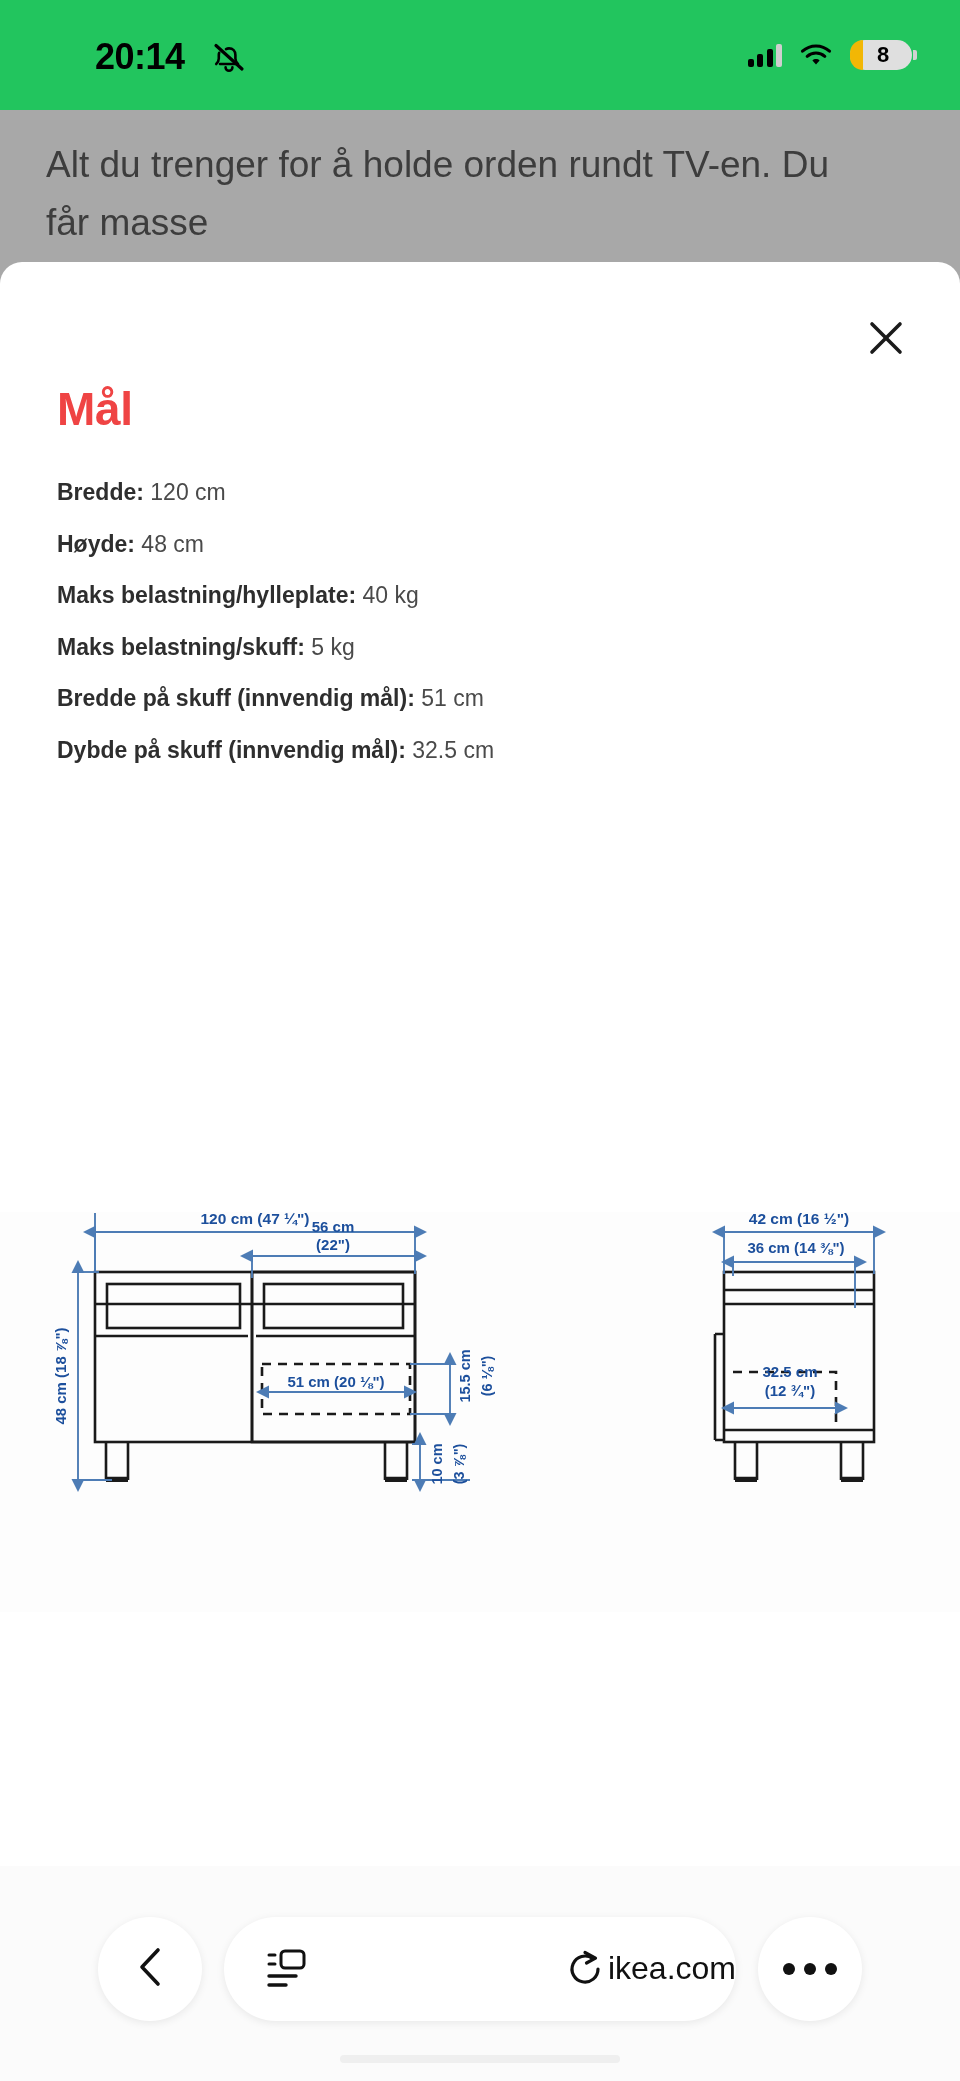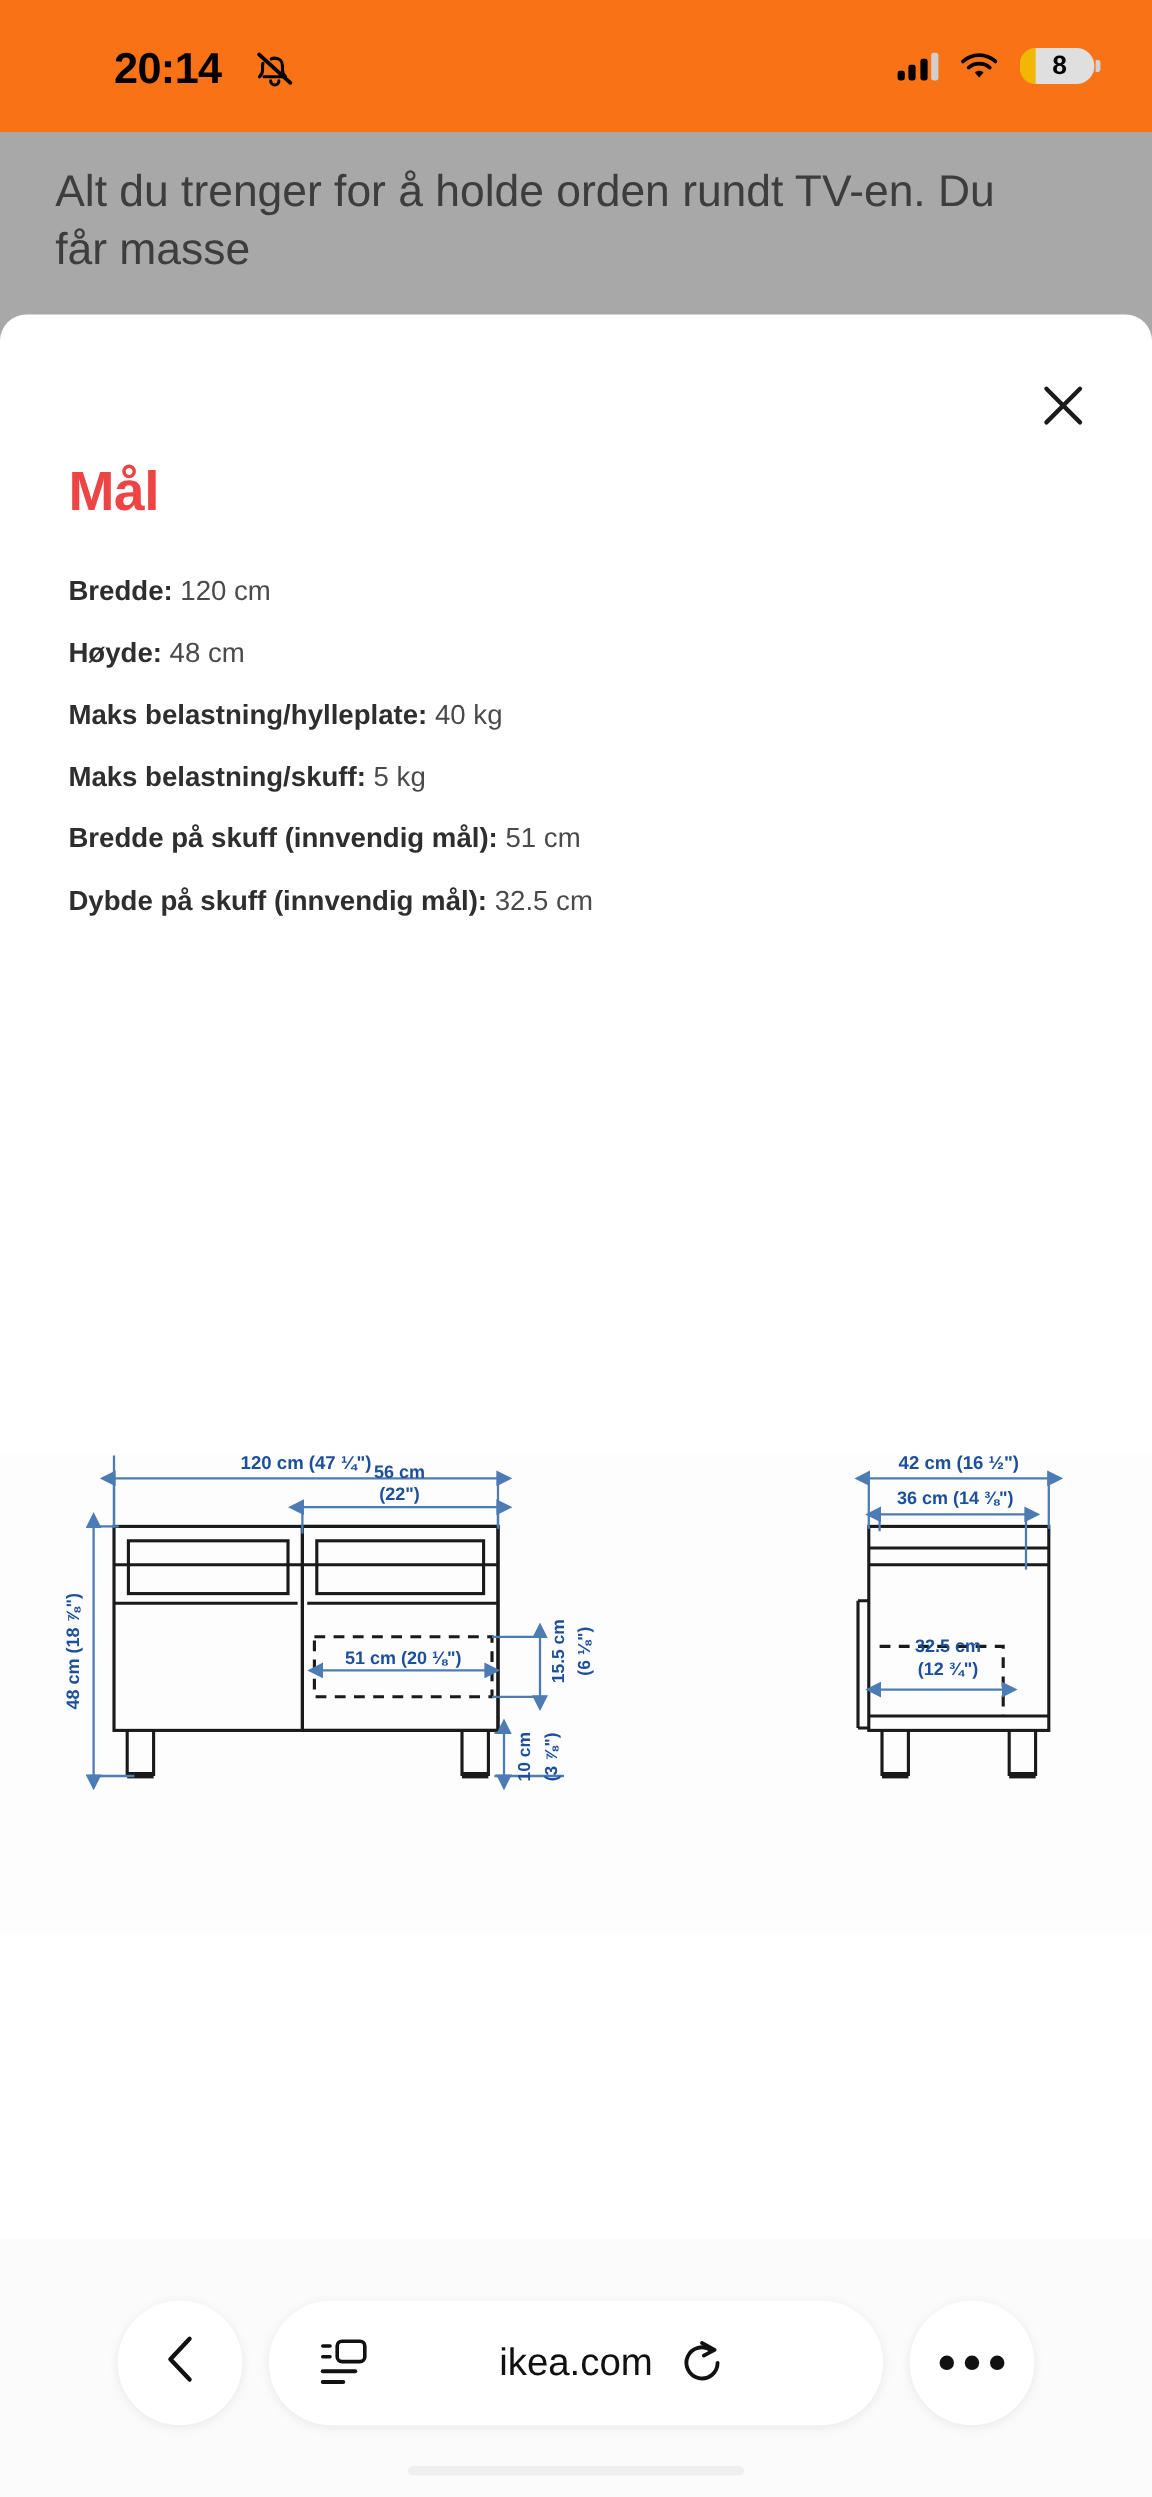--- a/index.html
+++ b/index.html
@@ -10,21 +10,21 @@
     overflow:hidden;
   }
   #page {
     position:relative; width:960px; height:2081px;
     background:#ffffff; overflow:hidden;
   }
 
   
   .statusbar {
     position:absolute; top:0; left:0; width:960px; height:110px;
-    background:#f97316; z-index:60;
+    background:#22c55e; z-index:60;
   }
   .sb-time {
     position:absolute; left:95px; top:36px;
     font-size:36px; font-weight:700; color:#000; letter-spacing:-0.5px;
   }
   .sb-bell { position:absolute; left:212px; top:40px; width:34px; height:34px; }
   .sb-right {
     position:absolute; right:48px; top:40px;
     display:flex; align-items:center; gap:18px;
   }
@@ -53,21 +53,21 @@
     background:#d2d2d2; border-radius:0 2px 2px 0;
   }
 
   
   .bgpage {
     position:absolute; top:110px; left:0; width:960px; height:200px;
     background:#a8a8a8; z-index:10; overflow:hidden;
   }
   .bg-text {
     position:absolute; left:46px; top:26px; width:820px;
-    font-size:37px; line-height:48px; color:#3d3d3d;
+    font-size:37px; line-height:58px; color:#3d3d3d;
   }
 
   
   .sheet {
     position:absolute; top:262px; left:0; width:960px; height:1819px;
     background:#ffffff; border-radius:22px 22px 0 0; z-index:30;
     overflow:hidden;
   }
   .close-btn {
     position:absolute; right:46px; top:48px;
@@ -108,21 +108,21 @@
   }
   .pill-round {
     width:104px; height:104px; border-radius:52px; background:#ffffff;
     box-shadow:0 2px 9px rgba(0,0,0,0.08);
     display:flex; align-items:center; justify-content:center; cursor:pointer;
     flex:0 0 auto;
   }
   .pill-url {
     width:512px; height:104px; border-radius:52px; background:#ffffff;
     box-shadow:0 2px 9px rgba(0,0,0,0.08);
-    display:flex; align-items:center; justify-content:center; gap:0px; cursor:pointer;
+    display:flex; align-items:center; justify-content:flex-end; gap:0px; cursor:pointer;
     flex:0 0 auto; position:relative;
   }
   .reader-icon { position:absolute; left:42px; top:50%; transform:translateY(-50%); width:40px; height:42px; cursor:pointer; }
   .url-text { font-size:32px; color:#111; font-weight:400; }
   .reload-icon { position:absolute; right:132px; top:50%; transform:translateY(-50%); width:38px; height:38px; cursor:pointer; }
   .dots { display:flex; gap:9px; }
   .dots i { width:12px; height:12px; border-radius:6px; background:#111; display:block; }
   .back-chev svg { width:34px; height:42px; }
   .home-bar {
     position:absolute; left:50%; transform:translateX(-50%); bottom:18px;

